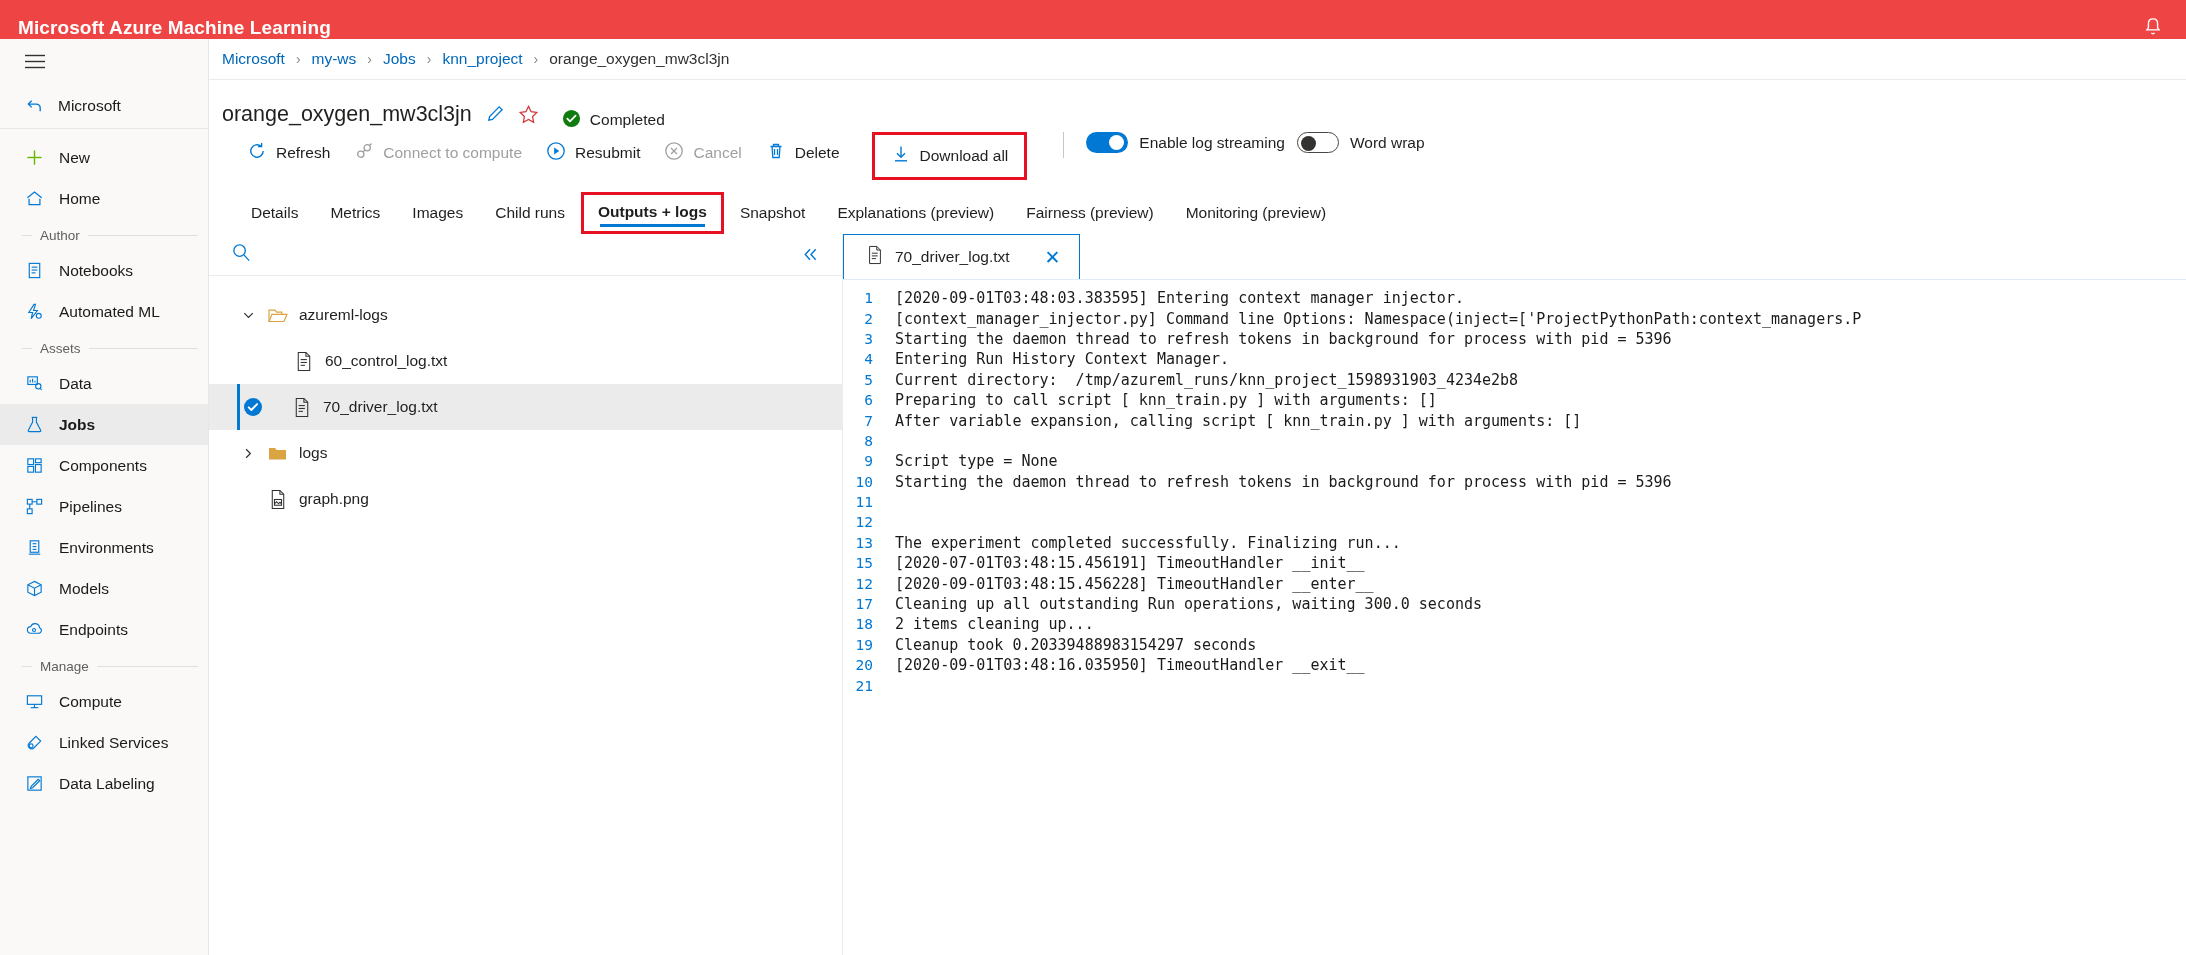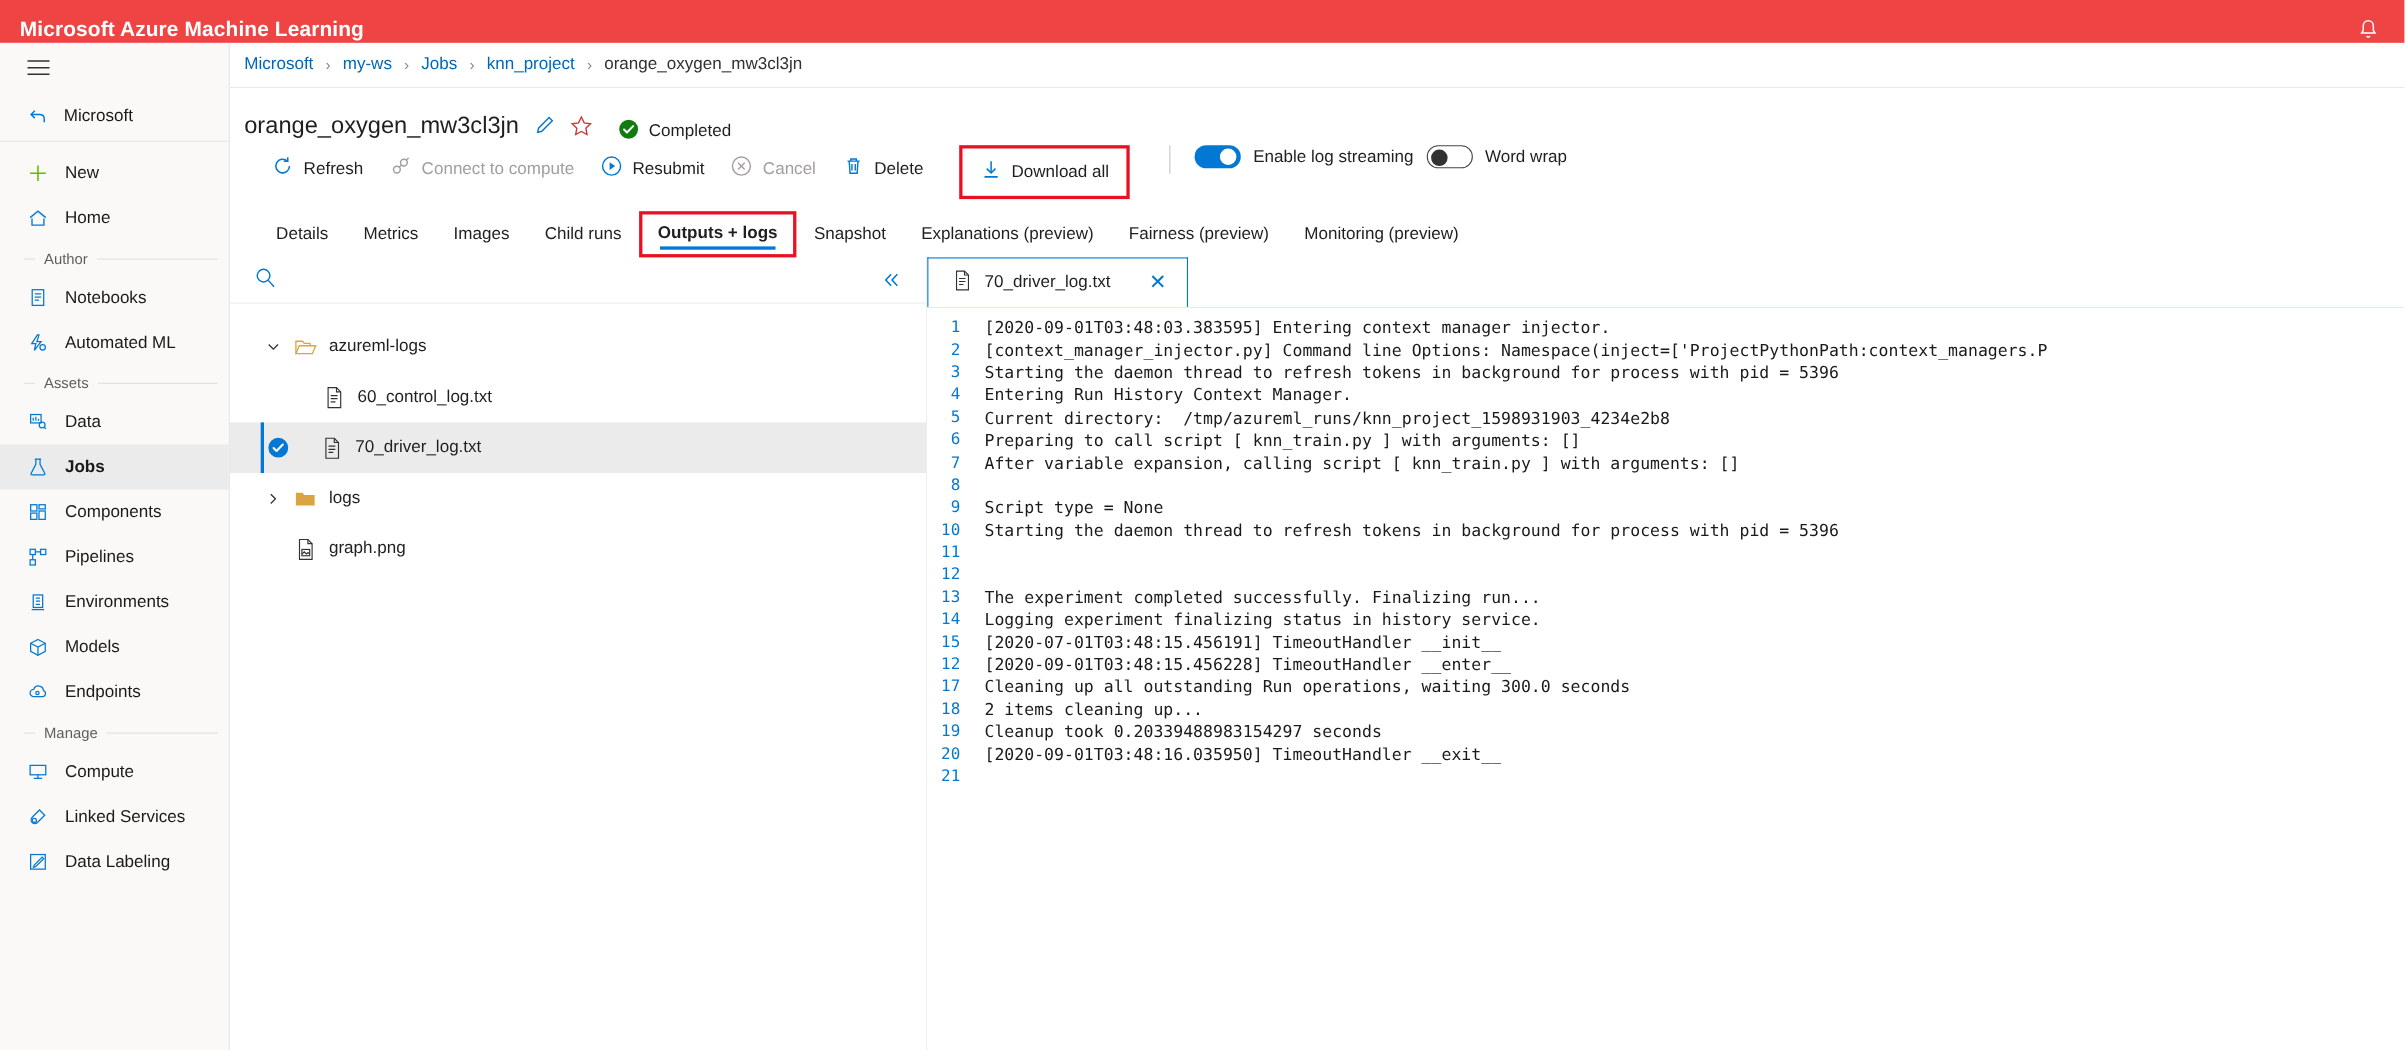--- a/index.html
+++ b/index.html
@@ -642,21 +642,20 @@
             <div class="logline"><span class="lineno">4</span><span class="linetext">Entering Run History Context Manager.</span></div>
             <div class="logline"><span class="lineno">5</span><span class="linetext">Current directory:  /tmp/azureml_runs/knn_project_1598931903_4234e2b8</span></div>
             <div class="logline"><span class="lineno">6</span><span class="linetext">Preparing to call script [ knn_train.py ] with arguments: []</span></div>
             <div class="logline"><span class="lineno">7</span><span class="linetext">After variable expansion, calling script [ knn_train.py ] with arguments: []</span></div>
             <div class="logline"><span class="lineno">8</span><span class="linetext"></span></div>
             <div class="logline"><span class="lineno">9</span><span class="linetext">Script type = None</span></div>
             <div class="logline"><span class="lineno">10</span><span class="linetext">Starting the daemon thread to refresh tokens in background for process with pid = 5396</span></div>
             <div class="logline"><span class="lineno">11</span><span class="linetext"></span></div>
             <div class="logline"><span class="lineno">12</span><span class="linetext"></span></div>
             <div class="logline"><span class="lineno">13</span><span class="linetext">The experiment completed successfully. Finalizing run...</span></div>
-            <div class="logline"><span class="lineno">14</span><span class="linetext">Logging experiment finalizing status in history service.</span></div>
             <div class="logline"><span class="lineno">15</span><span class="linetext">[2020-07-01T03:48:15.456191] TimeoutHandler __init__</span></div>
             <div class="logline"><span class="lineno">12</span><span class="linetext">[2020-09-01T03:48:15.456228] TimeoutHandler __enter__</span></div>
             <div class="logline"><span class="lineno">17</span><span class="linetext">Cleaning up all outstanding Run operations, waiting 300.0 seconds</span></div>
             <div class="logline"><span class="lineno">18</span><span class="linetext">2 items cleaning up...</span></div>
             <div class="logline"><span class="lineno">19</span><span class="linetext">Cleanup took 0.20339488983154297 seconds</span></div>
             <div class="logline"><span class="lineno">20</span><span class="linetext">[2020-09-01T03:48:16.035950] TimeoutHandler __exit__</span></div>
             <div class="logline"><span class="lineno">21</span><span class="linetext"></span></div>
           </div>
       </div>
 

